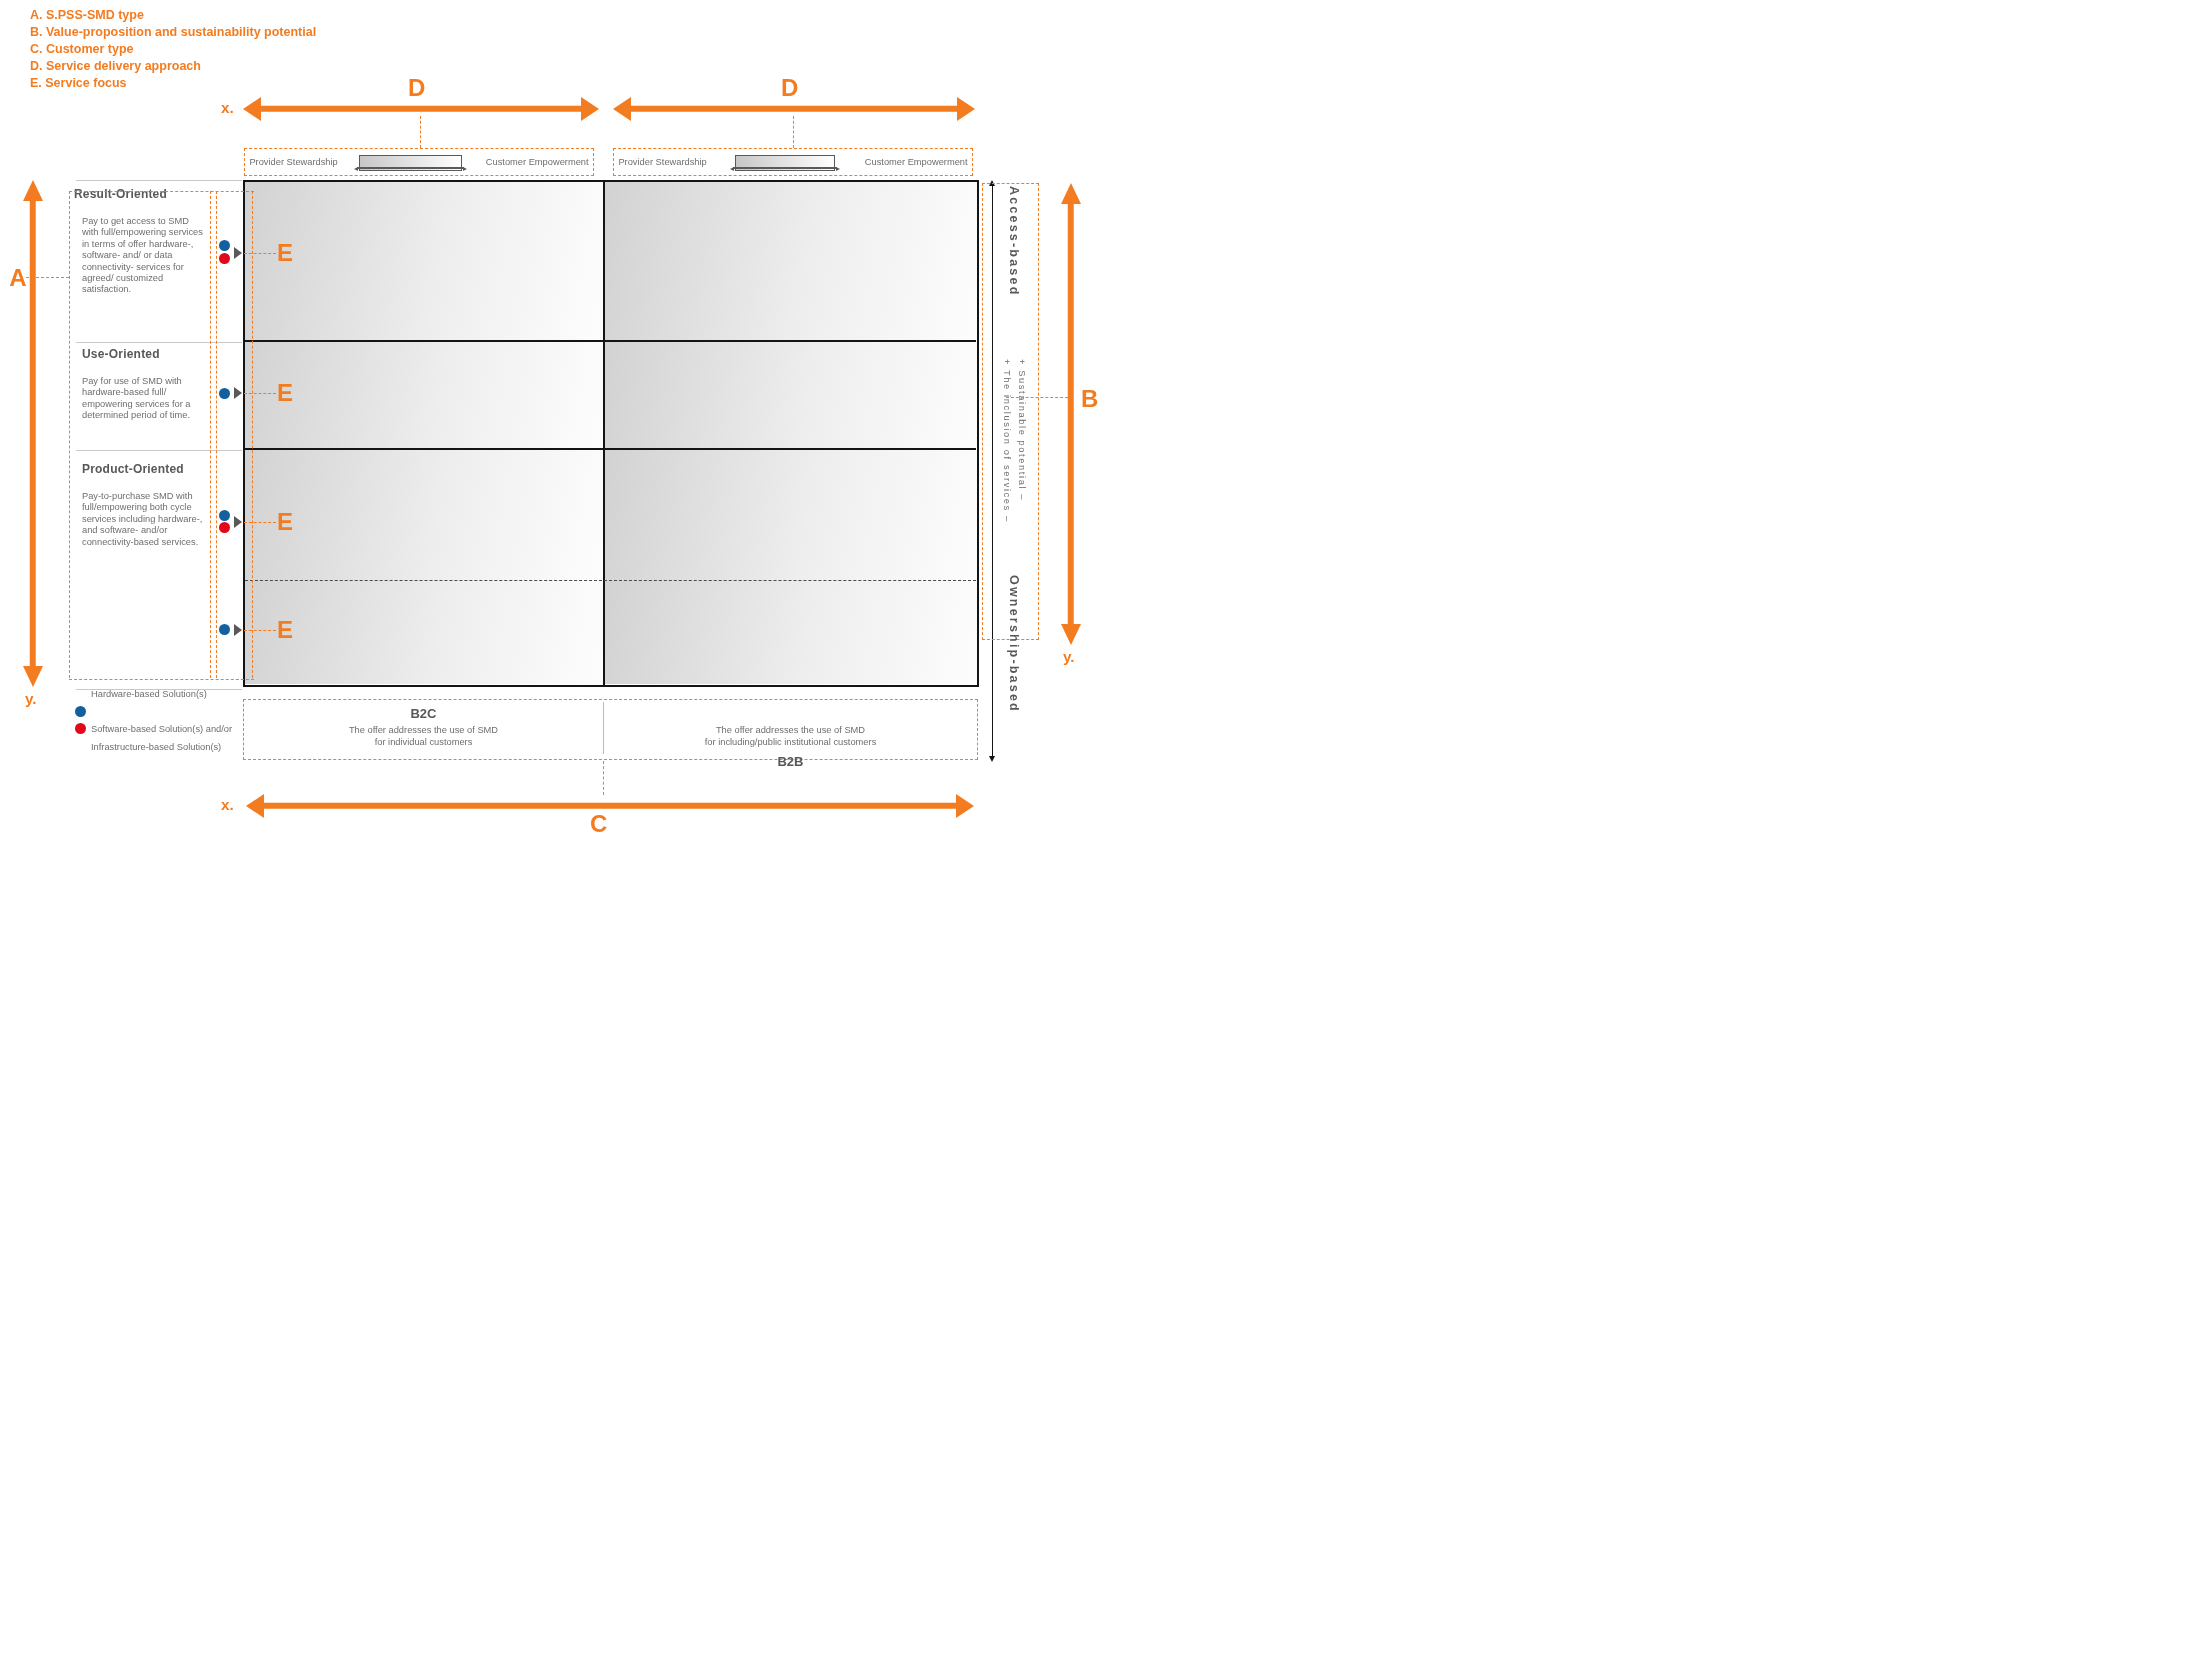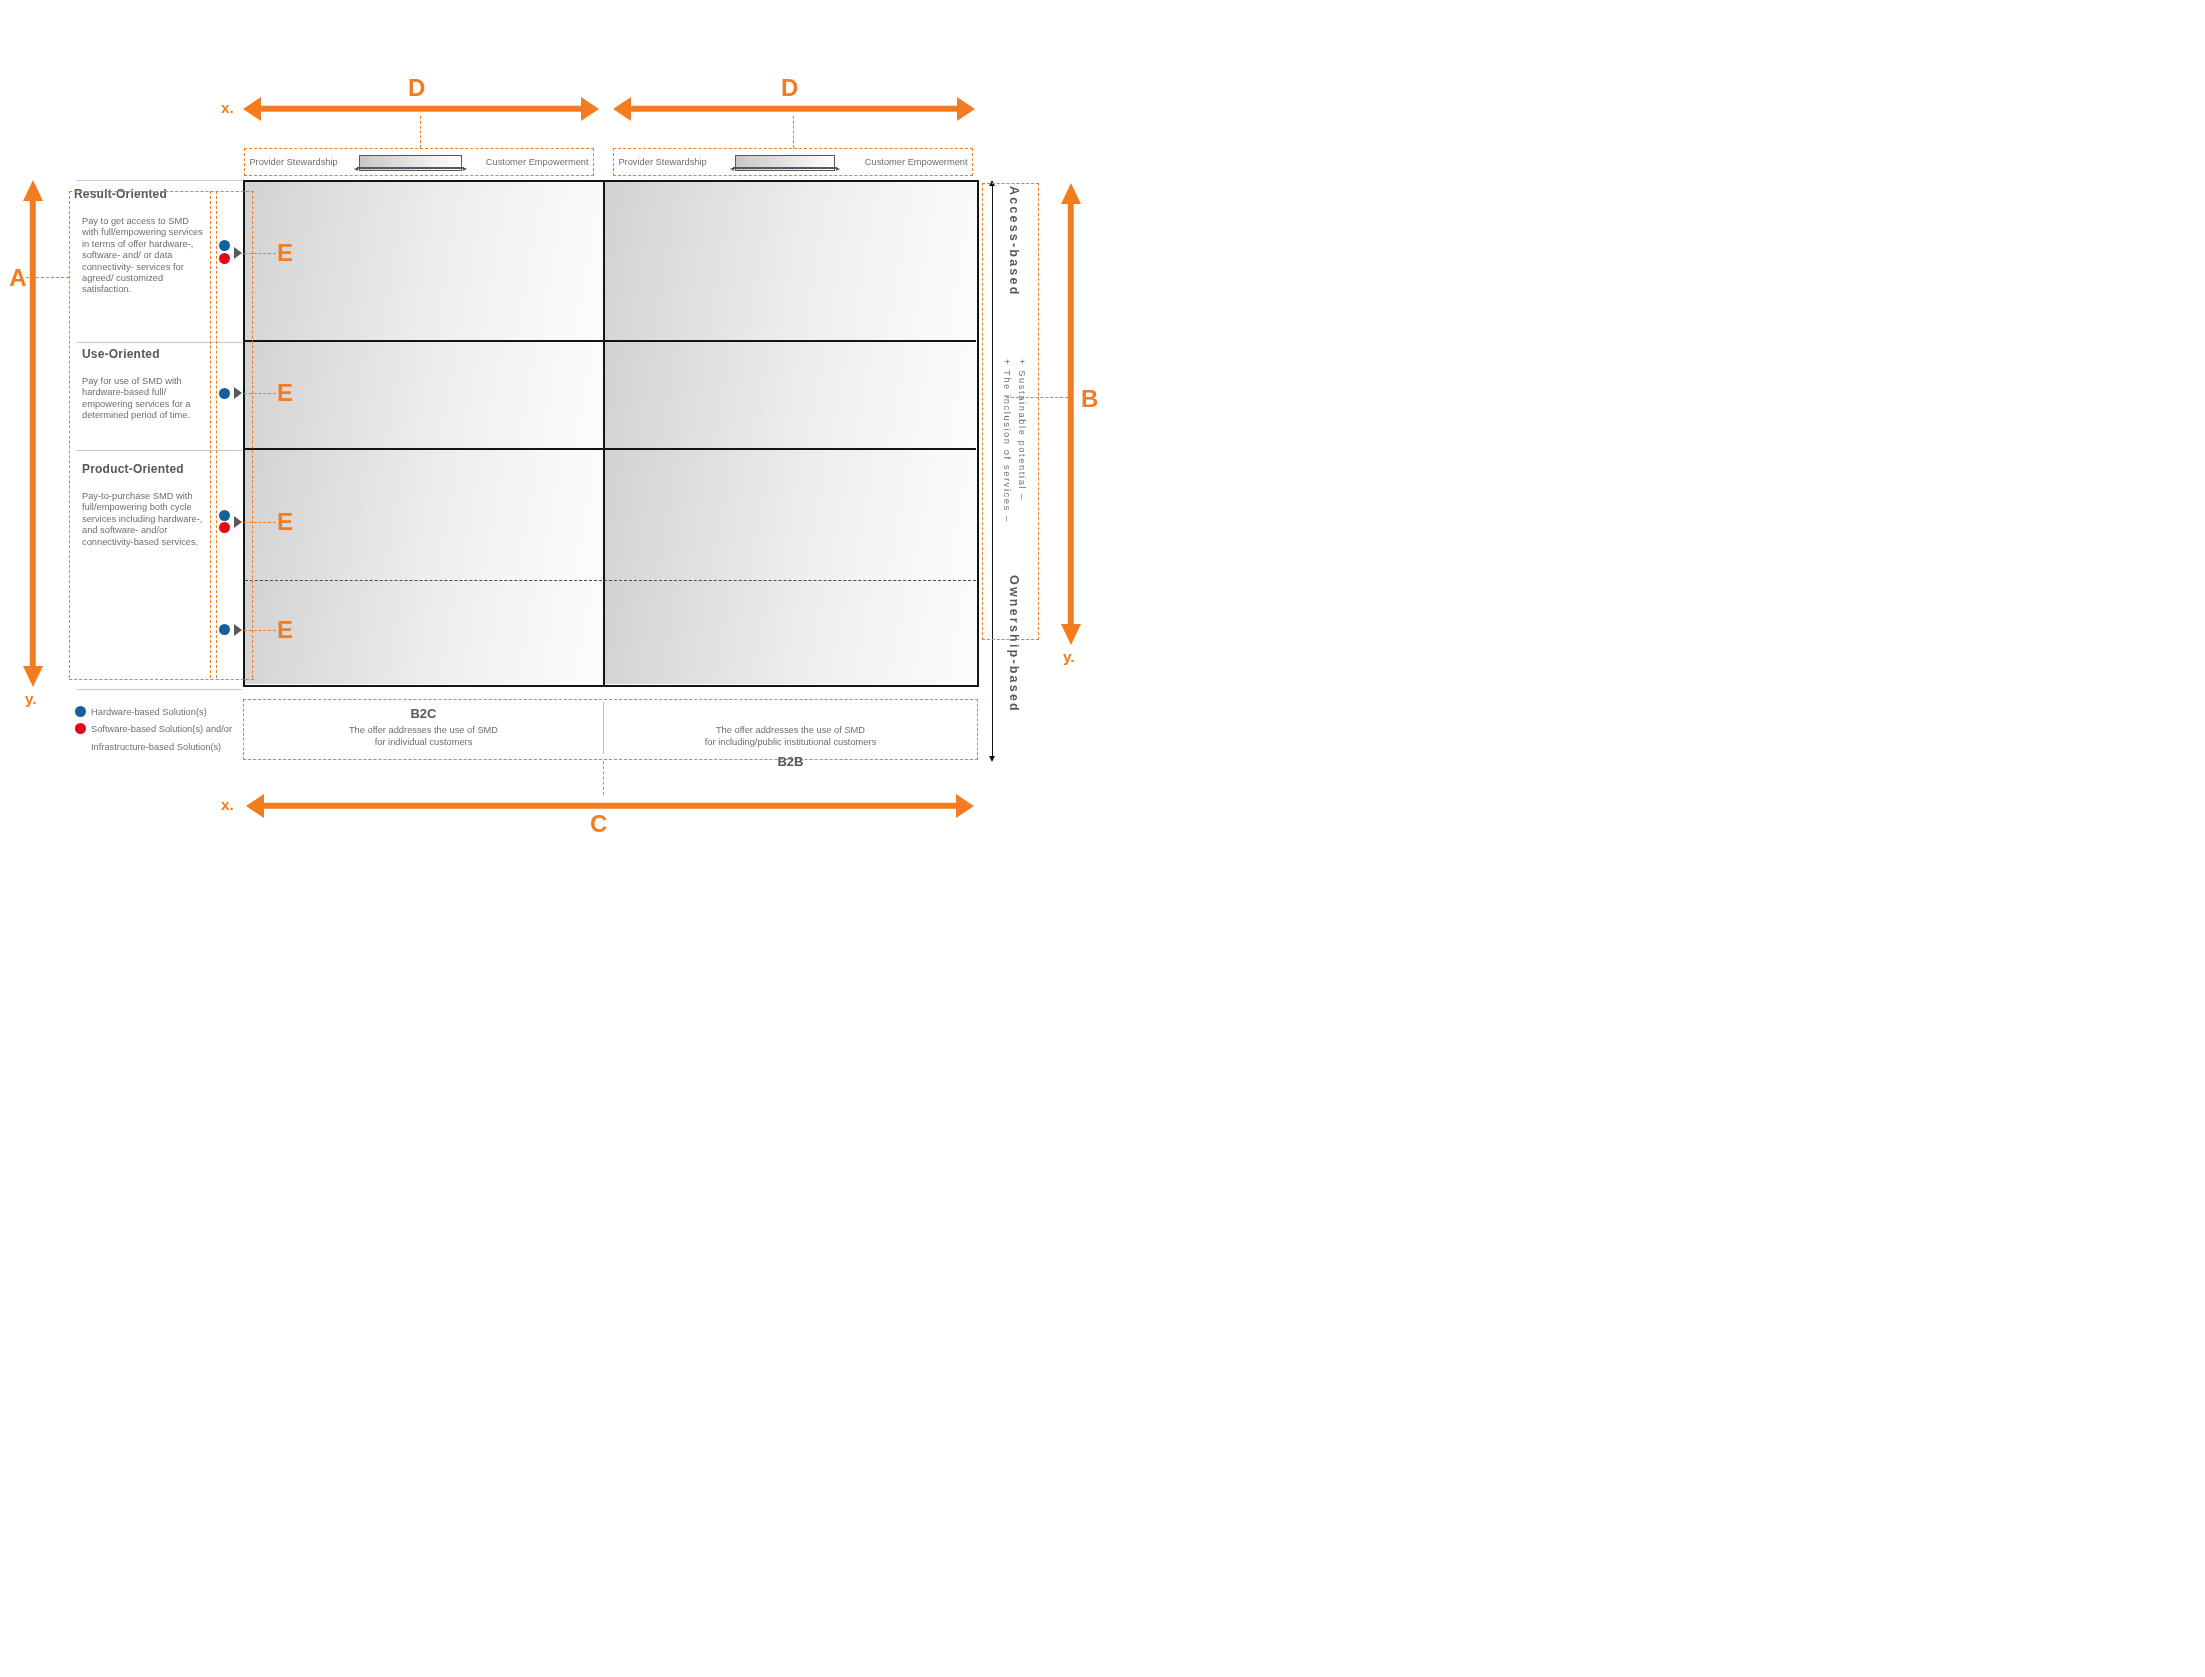--- a/index.html
+++ b/index.html
@@ -48,20 +48,27 @@
   .slider{position:absolute;border:1.1px solid #59595B;background:linear-gradient(to right,#c7c7c7,#ffffff);}
   .slider .sa-line{position:absolute;left:-2.7px;right:-2.7px;bottom:1.1px;height:1.1px;background:#59595B;}
   .slider .sa-l{position:absolute;left:-6px;bottom:-1.1px;width:0;height:0;border-top:2.7px solid transparent;border-bottom:2.7px solid transparent;border-right:4.4px solid #59595B;}
   .slider .sa-r{position:absolute;right:-6px;bottom:-1.1px;width:0;height:0;border-top:2.7px solid transparent;border-bottom:2.7px solid transparent;border-left:4.4px solid #59595B;}
 </style>
 </head>
 <body>
 
 <div class="canvas">
 
+  <div class="abs" style="left:30px;top:6.5px;">
+    <div class="key-line">A. S.PSS-SMD type</div>
+    <div class="key-line">B. Value-proposition and sustainability potential</div>
+    <div class="key-line">C. Customer type</div>
+    <div class="key-line">D. Service delivery approach</div>
+    <div class="key-line">E. Service focus</div>
+  </div>
 
   <div class="abs xy-label" style="left:221px;top:100px;">x.</div>
 
   <div class="abs h-arrow" style="left:243px;top:96px;width:356px;height:25px;">
     <div class="head-l"></div>
       <div class="shaft"></div>
       <div class="head-r"></div>
   </div>
   <div class="abs h-arrow" style="left:613px;top:96px;width:362px;height:25px;">
     <div class="head-l"></div>
@@ -186,21 +193,21 @@
     <div class="abs" style="left:359px;top:2.2px;width:0.5px;height:52px;background:#BBBBBB;"></div>
     <div class="abs seg-title" style="left:0;top:5.5px;width:359px;">B2C</div>
     <div class="abs seg-desc" style="left:0;top:24px;width:359px;">The offer addresses the use of SMD</div>
     <div class="abs seg-desc" style="left:0;top:36px;width:359px;">for individual customers</div>
     <div class="abs seg-title" style="left:360px;top:5.5px;width:373px;margin-top:48px;">B2B</div>
     <div class="abs seg-desc" style="left:360px;top:24px;width:373px;">The offer addresses the use of SMD</div>
     <div class="abs seg-desc" style="left:360px;top:36px;width:373px;">for including/public institutional customers</div>
   </div>
 
   <div class="abs dot dot-blue" style="left:75px;top:706px;"></div>
-  <div class="abs legend-text" style="left:91px;top:707px;">Hardware-based Solution(s)</div>
+  <div class="abs legend-text" style="left:91px;top:689px;">Hardware-based Solution(s)</div>
   <div class="abs dot dot-red" style="left:75px;top:723px;"></div>
   <div class="abs legend-text" style="left:91px;top:724px;">Software-based Solution(s) and/or</div>
   <div class="abs legend-text" style="left:91px;top:742px;">Infrastructure-based Solution(s)</div>
 
   <div class="abs dash-v" style="left:603px;top:761px;height:34px;"></div>
   <div class="abs h-arrow" style="left:246px;top:793px;width:728px;height:25px;">
     <div class="head-l"></div>
       <div class="shaft"></div>
       <div class="head-r"></div>
   </div>

